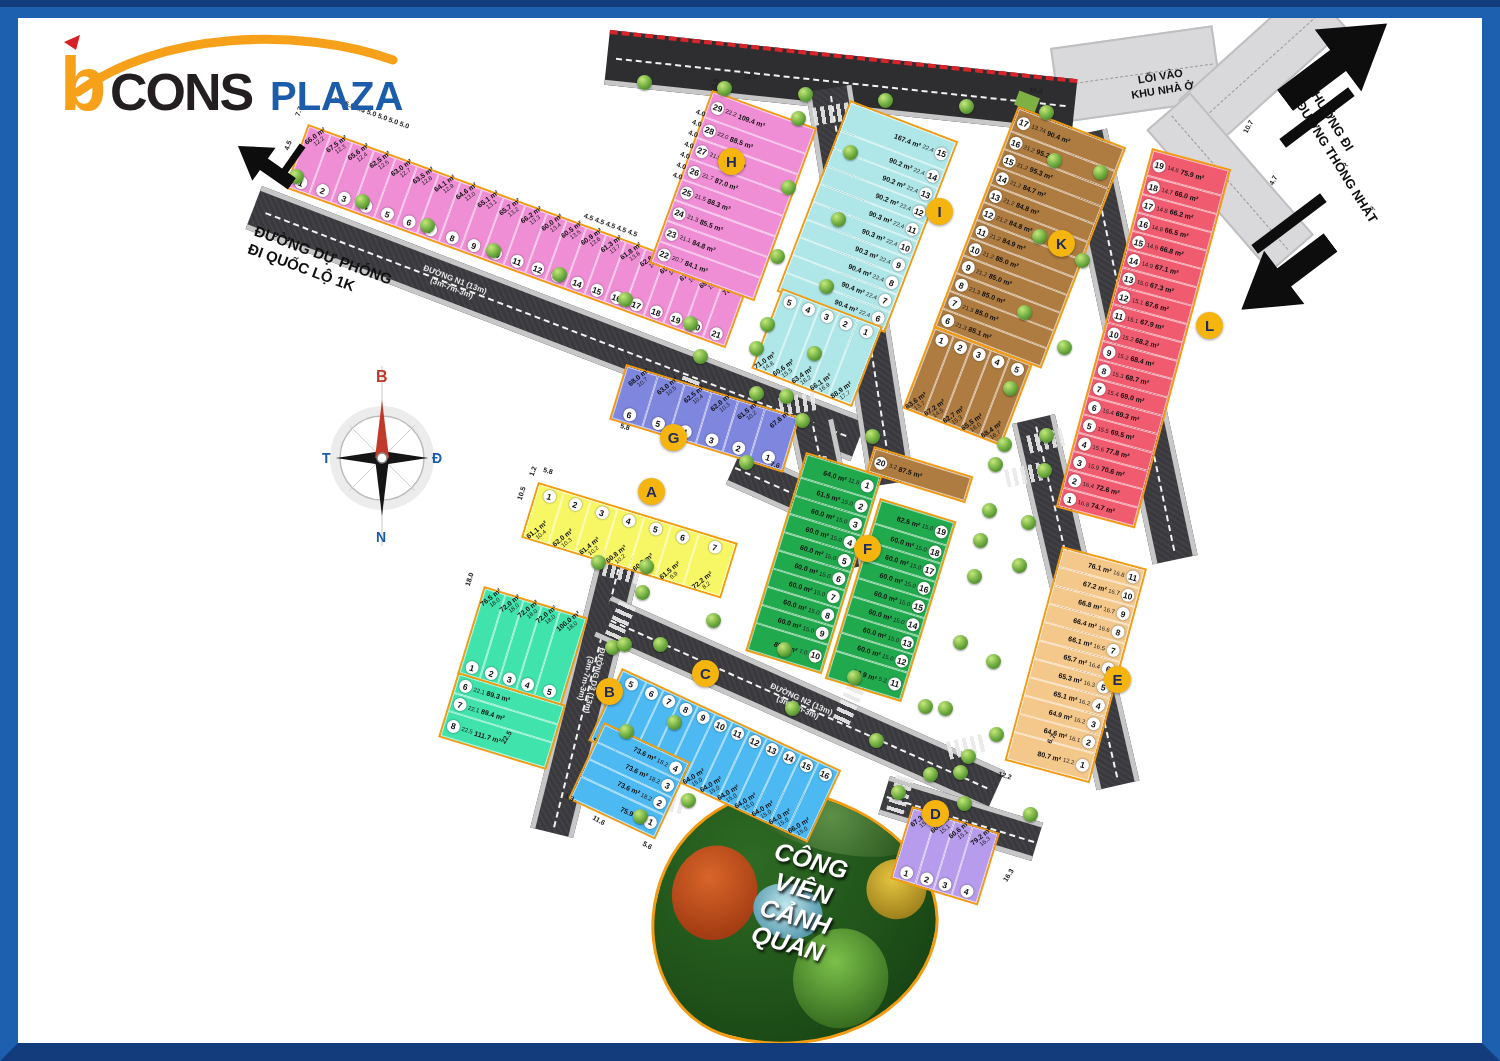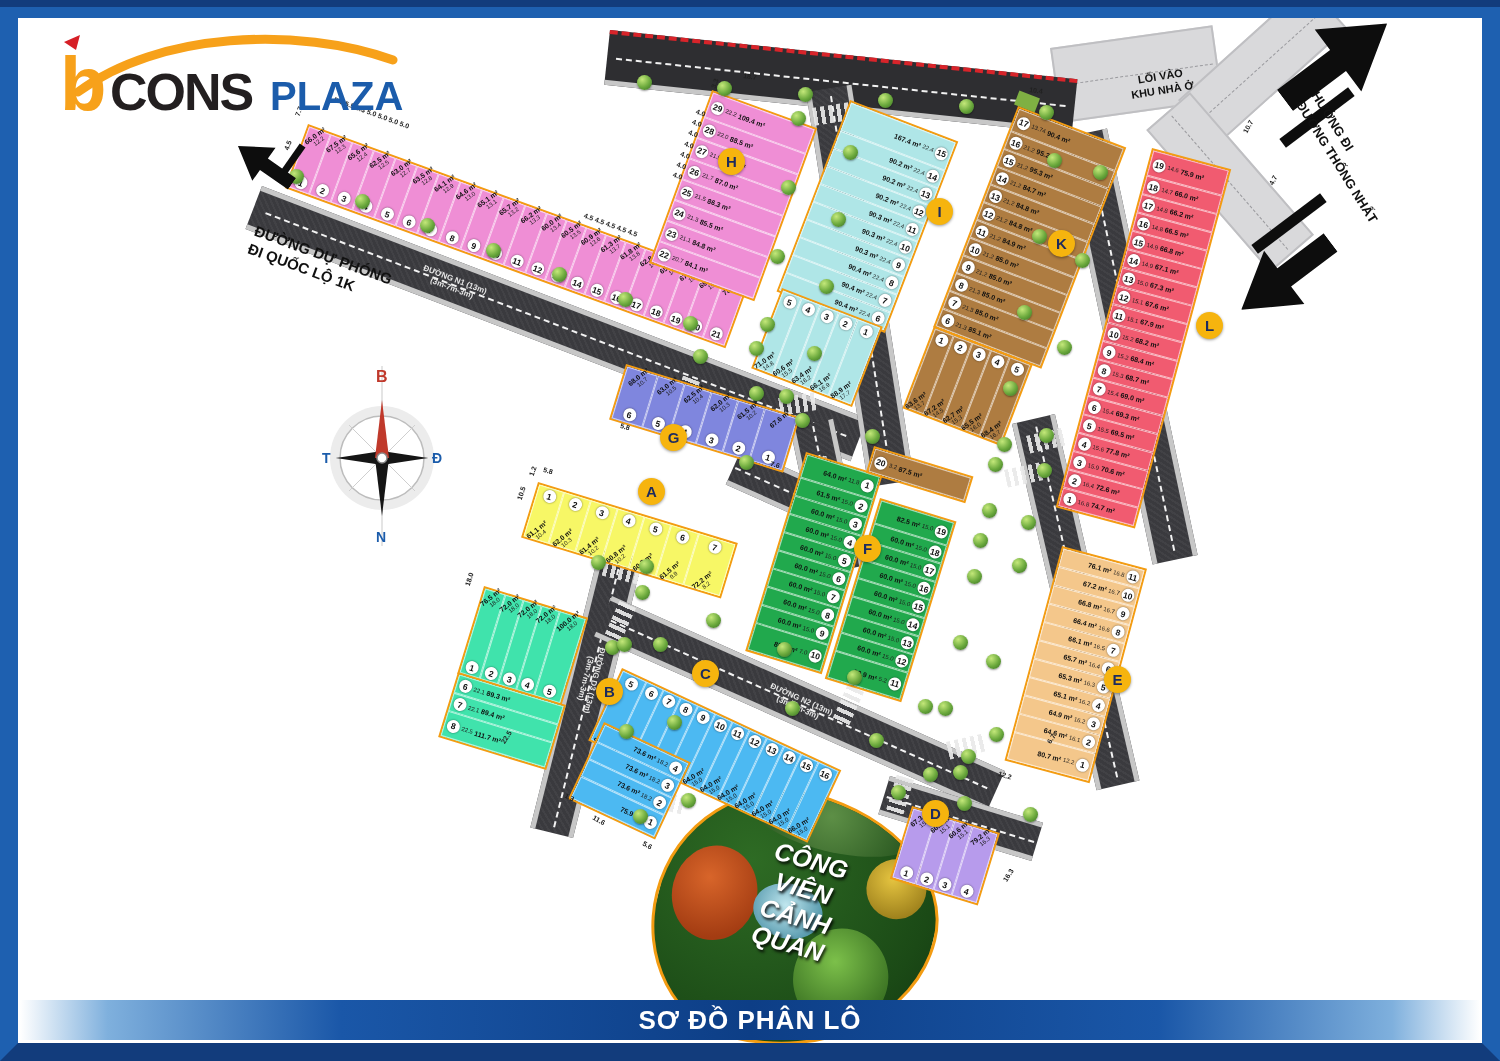--- a/index.html
+++ b/index.html
@@ -1325,18 +1325,15 @@
       <div class="edim" style="left: 568px; top: 790px; transform: rotate(30deg);">1.3</div>
       <div class="edim" style="left: 596px; top: 812px; transform: rotate(30deg);">11.6</div>
       <div class="edim" style="left: 646px; top: 838px; transform: rotate(30deg);">5.6</div>
       <div class="edim" style="left: 1000px; top: 878px; transform: rotate(-58deg);">16.3</div>
       <div class="edim" style="left: 1000px; top: 768px; transform: rotate(17deg);">12.2</div>
       <div class="edim" style="left: 1044px; top: 740px; transform: rotate(-58deg);">6.7</div>
       <div class="edim" style="left: 772px; top: 458px; transform: rotate(17deg);">7.6</div>
       <div class="edim" style="left: 622px; top: 420px; transform: rotate(17deg);">5.8</div>
     </div>
 
-  <div class="titlebar">
-    <span>SƠ ĐỒ PHÂN LÔ</span>
-  </div>
   <div class="top-edge"></div>
   <div class="frame"></div>
 </div>
 
 </body></html>

